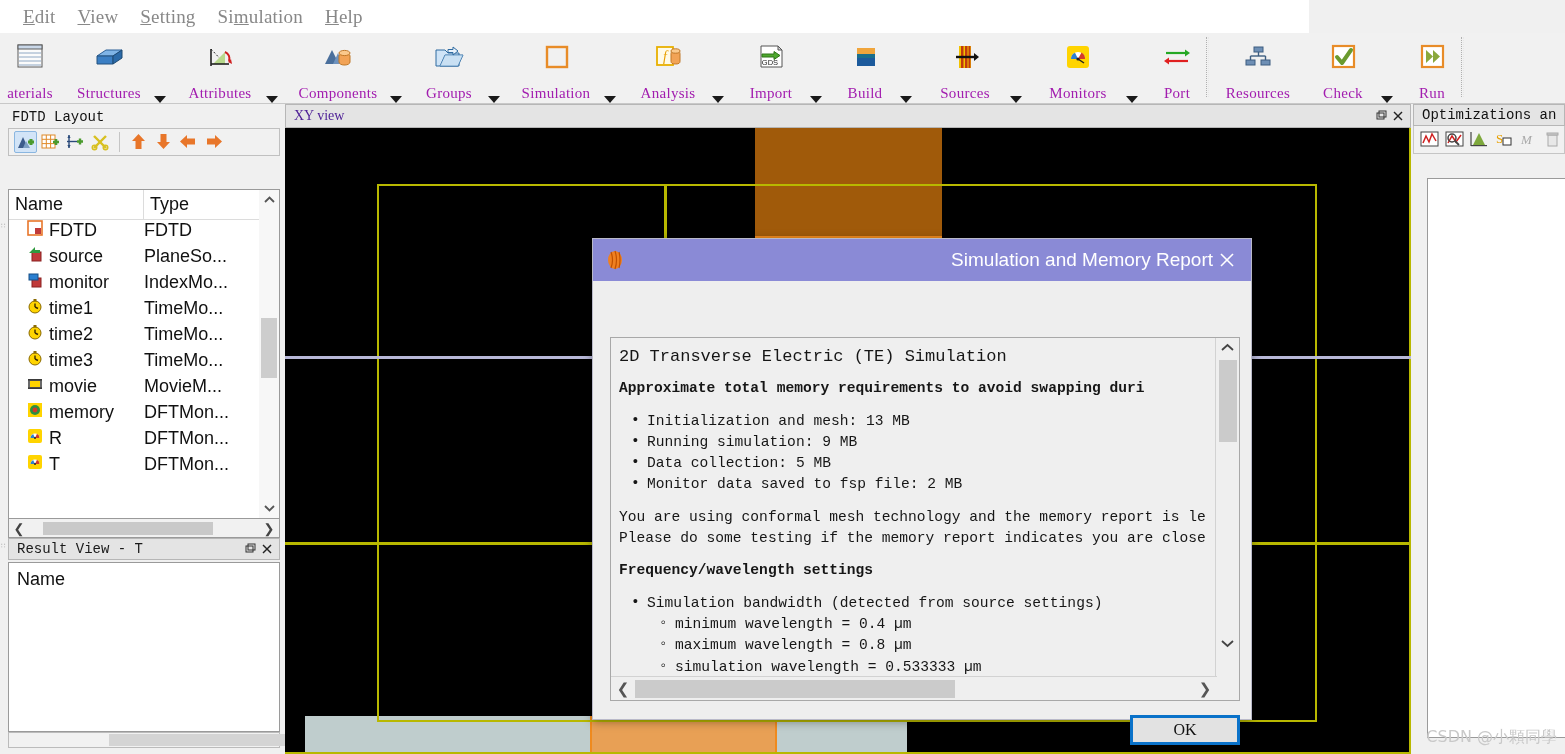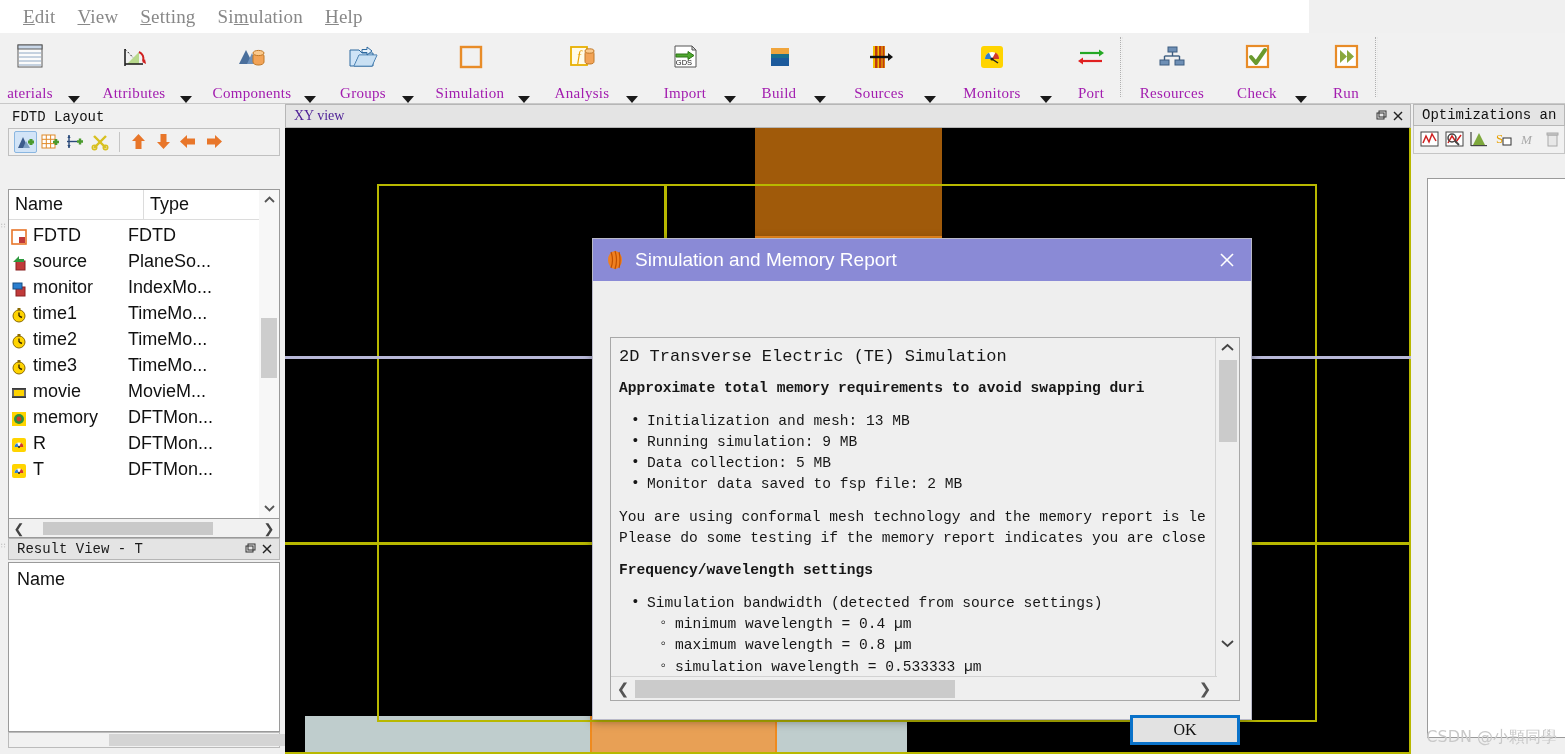--- a/index.html
+++ b/index.html
@@ -123,22 +123,22 @@
   }
   #tree-head {
     display: flex; height: 30px;
     border-bottom: 1px solid #dcdcdc;
     align-items: center;
   }
   .th { font-size: 18px; color: #111; padding-left: 6px; }
   .th.name { width: 135px; border-right: 1px solid #dcdcdc; height:100%; display:flex; align-items:center;}
   .th.type { flex: 1; }
   .tree-row {
-    display: flex; align-items: flex-end;
-    height: 26px; padding-left: 2px;
+    display: flex; align-items: flex-start;
+    height: 26px; padding-left: 18px;
   }
   .tr-ico { width: 17px; height: 17px; margin-right: 5px; flex:0 0 auto; }
   .tr-name { width: 95px; font-size: 18px; color: #111; white-space: nowrap; }
   .tr-type { font-size: 18px; color: #111; white-space: nowrap; }
   #tree-vscroll {
     position: absolute; right: 0; top: 0; width: 20px; height: 100%;
     background: #f7f7f7;
     display: flex; flex-direction: column; align-items: center;
   }
   .vs-arrow { height: 20px; width:20px; display:flex; align-items:center; justify-content:center; }
@@ -221,21 +221,21 @@
     border: 1px solid #b9b9c9;
     box-shadow: 0 2px 9px rgba(0,0,0,.35);
   }
   #dlg-title {
     height: 42px; background: #8a8ad6;
     display: flex; align-items: center;
     padding: 0 10px 0 12px;
   }
   #dlg-ico { width:20px; height:20px; margin-right:10px; flex:0 0 auto; }
   #dlg-ttl-text {
-    flex:1; font-size: 19px; color: #ffffff; white-space: nowrap;
+    flex:1; font-size: 19px; color: #ffffff; white-space: nowrap; text-align: right;
   }
   #dlg-close { width:28px; height:28px; display:flex; align-items:center; justify-content:center; }
   #dlg-body { position:absolute; left:0; top:42px; width:660px; height:440px; }
   #report-box {
     position:absolute; left: 17px; top: 56px;
     width: 630px; height: 364px;
     background: #efefef; border: 1px solid #a8a8a8;
     overflow: hidden;
   }
   #report-text {
@@ -306,20 +306,30 @@
             <rect x="4" y="3" width="24" height="4" fill="#c9d7e8" stroke="#5a5a5a"></rect>
             <line x1="5" y1="11" x2="27" y2="11" stroke="#8fa8c4"></line>
             <line x1="5" y1="15" x2="27" y2="15" stroke="#8fa8c4"></line>
             <line x1="5" y1="19" x2="27" y2="19" stroke="#8fa8c4"></line>
             <line x1="5" y1="23" x2="27" y2="23" stroke="#8fa8c4"></line>
           </svg>
       </span>
       <span class="rib-lbl">aterials</span>
     </div>
 
+    <div class="rib-btn" style="min-width:86px;">
+      <span class="rib-ico">
+        <svg width="34" height="30" viewBox="0 0 34 30">
+            <polygon points="5,14 14,8 30,8 21,14" fill="#7fb4e6" stroke="#2a5f96"></polygon>
+            <polygon points="5,14 21,14 21,22 5,22" fill="#3b7fc4" stroke="#24527f"></polygon>
+            <polygon points="21,14 30,8 30,16 21,22" fill="#2b6aa8" stroke="#1e4a73"></polygon>
+          </svg>
+      </span>
+      <span class="rib-lbl">Structures</span>
+    </div>
     <div class="rib-caret">
         <div class="caret-tri"></div>
       </div>
 
     <div class="rib-btn" style="min-width:88px;">
       <span class="rib-ico">
         <svg width="34" height="30" viewBox="0 0 34 30">
             <line x1="8" y1="7" x2="22" y2="22" stroke="#222" stroke-dasharray="2 2"></line>
             <polygon points="10,22 22,22 22,10" fill="#b8d98c"></polygon>
             <path d="M22 10 a7 7 0 0 1 4 9" stroke="#d02020" fill="none" stroke-width="2"></path>

